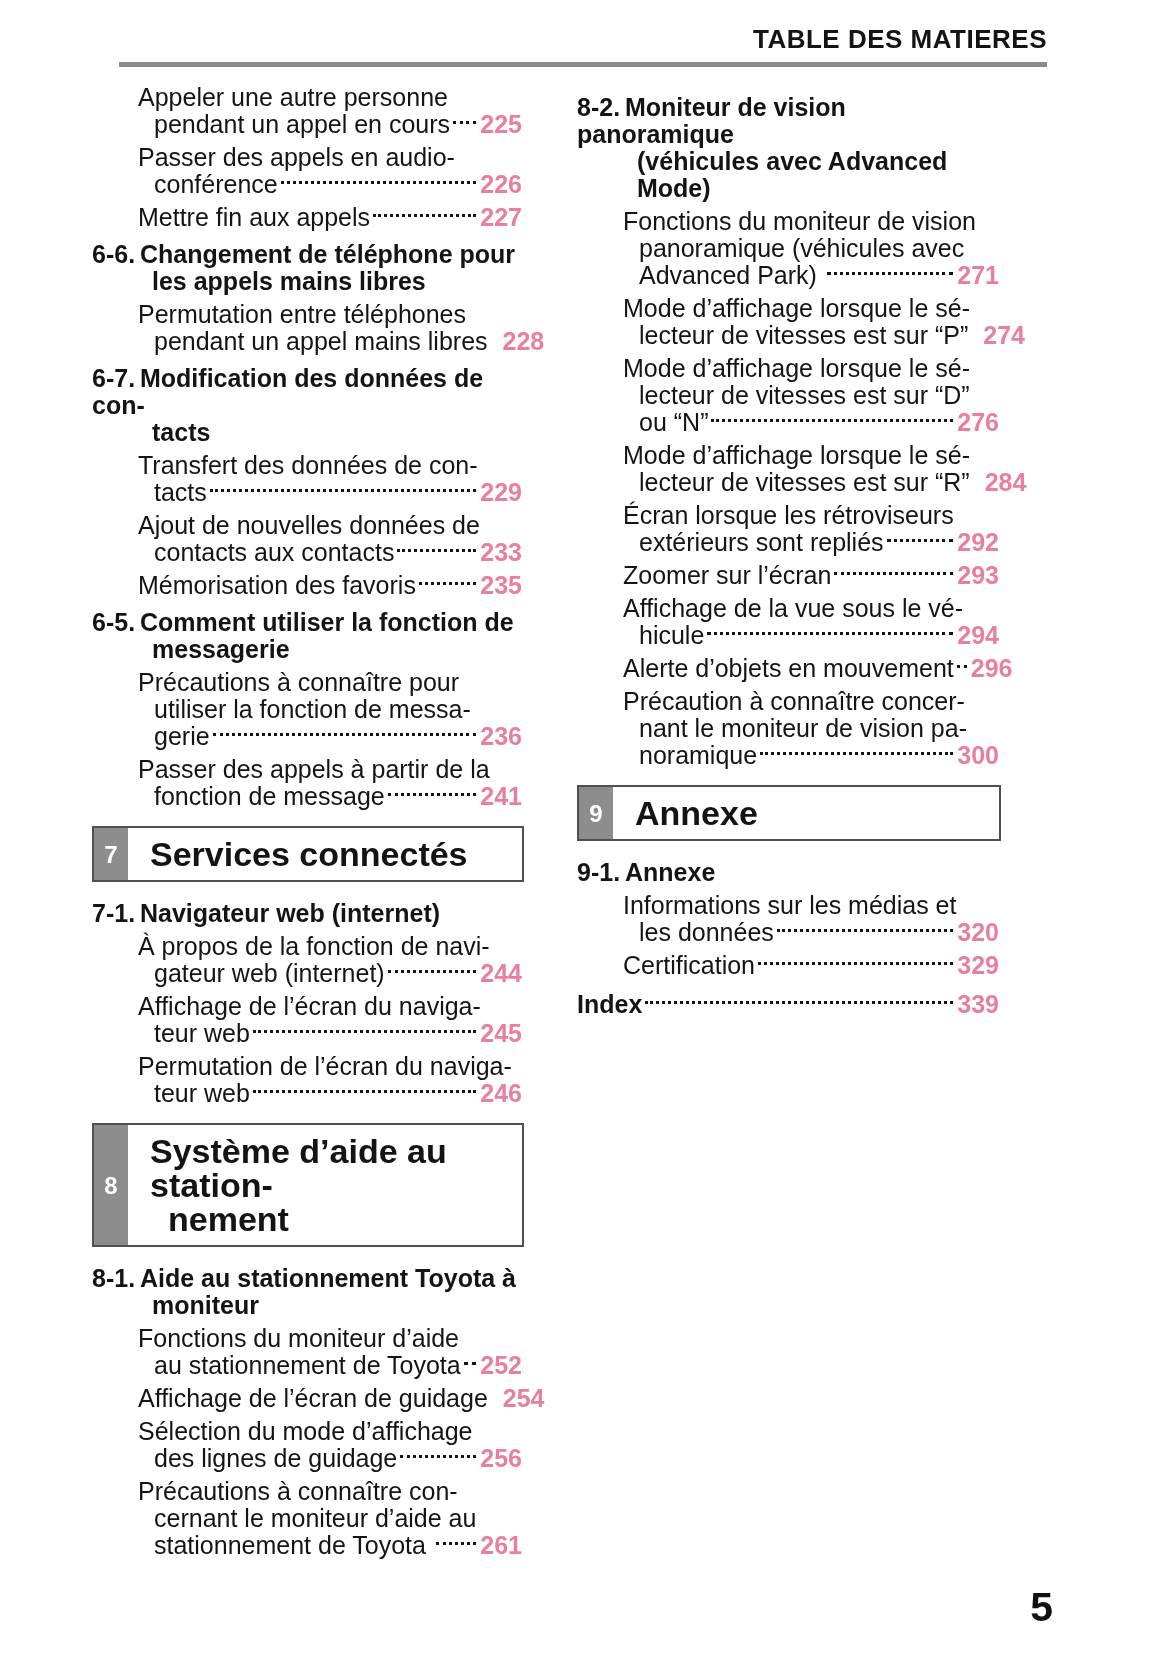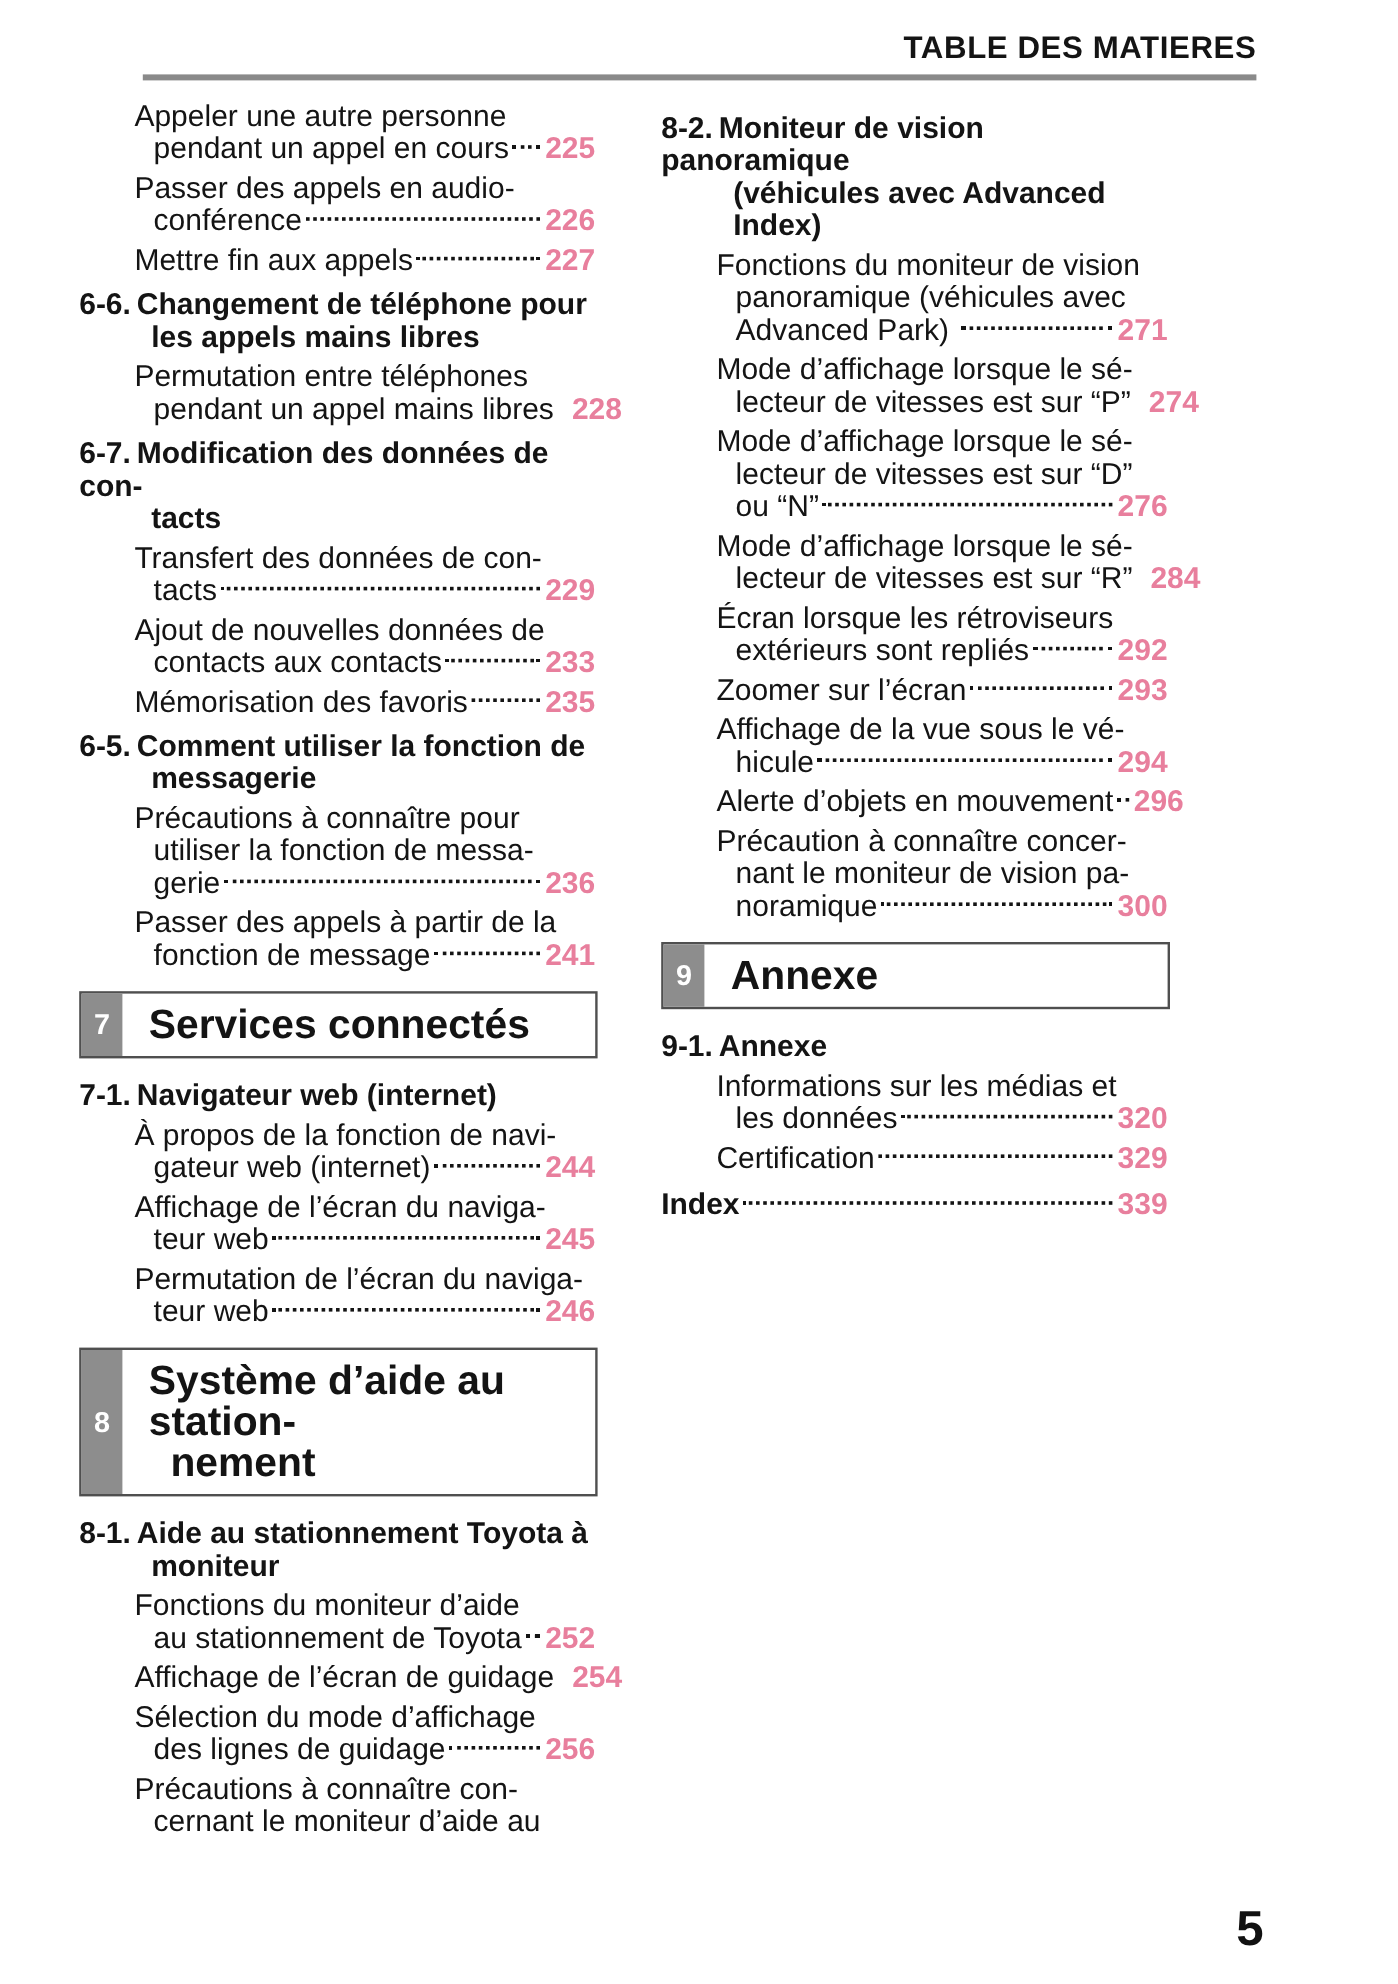--- a/index.html
+++ b/index.html
@@ -19,21 +19,21 @@
   }
   
   .hdr{padding:24px 118px 0 119px;}
   .hdr-title{
     text-align:right;
     font-size:26px;font-weight:bold;letter-spacing:.5px;
     line-height:30px;
   }
   .hdr-rule{margin-top:8px;height:5px;background:var(--rulegray);}
   
-  .columns{display:flex;padding-left:66px;margin-top:17px;}
+  .columns{display:flex;padding-left:92px;margin-top:17px;}
   .col-l{width:432px;margin-right:53px;flex:none;}
   .col-r{width:424px;flex:none;}
   .col{font-size:25px;line-height:27px;}
   
   .entry{margin:0 0 6px 0;}
   .entry .line{padding-left:62px;}
   .entry .line.first{padding-left:46px;}
   .line.last{display:flex;align-items:center;}
   .line.last .txt{white-space:pre;}
   .leader{
@@ -232,26 +232,31 @@
           <div class="line first">Sélection du mode d’affichage</div>
           <div class="line last">
             <span class="txt">des lignes de guidage</span>
             <span class="leader"></span>
             <span class="pg">256</span>
           </div>
         </div>
         <div class="entry">
           <div class="line first">Précautions à connaître con-</div>
           <div class="line">cernant le moniteur d’aide au</div>
+          <div class="line last">
+            <span class="txt">stationnement de Toyota </span>
+            <span class="leader"></span>
+            <span class="pg">261</span>
+          </div>
         </div>
       </div>
     <div class="col col-r" id="col-right">
         <div class="sec">
           <div class="line first"><span class="num">8-2.</span><span>Moniteur de vision panoramique</span></div>
-          <div class="line">(véhicules avec Advanced Index)</div>
+          <div class="line">(véhicules avec Advanced Mode)</div>
         </div>
         <div class="entry">
           <div class="line first">Fonctions du moniteur de vision</div>
           <div class="line">panoramique (véhicules avec</div>
           <div class="line last">
             <span class="txt">Advanced Park) </span>
             <span class="leader"></span>
             <span class="pg">271</span>
           </div>
         </div>

